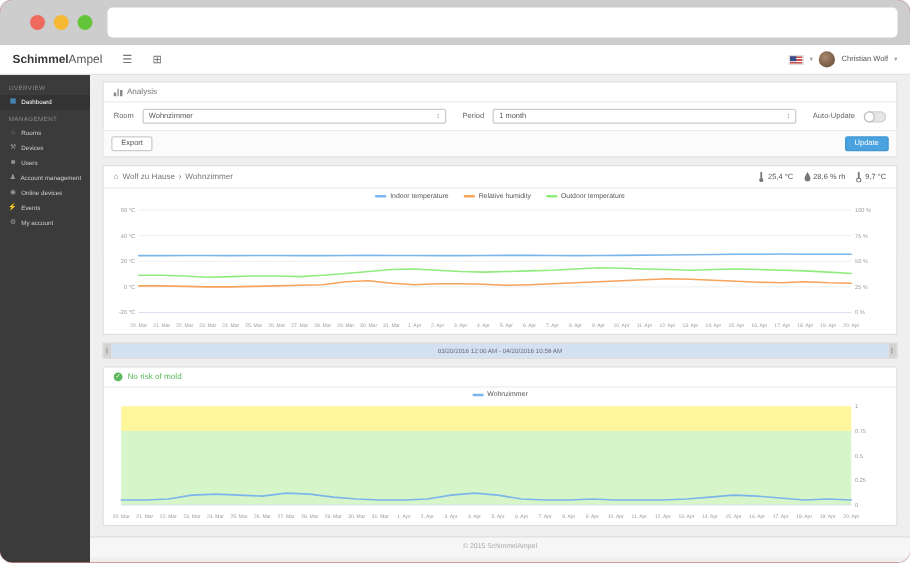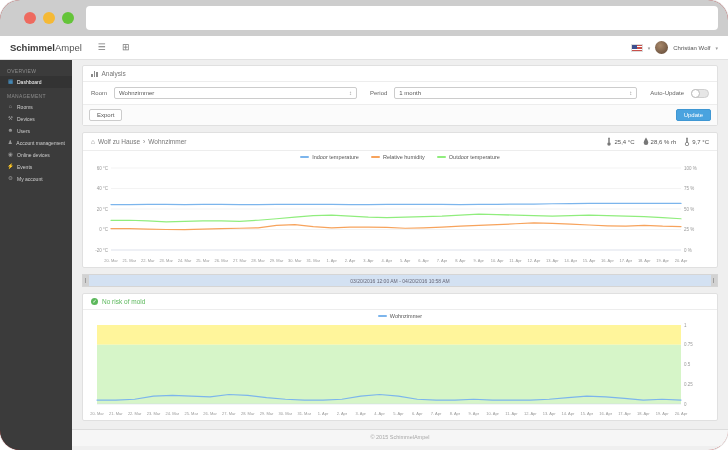--- a/index.html
+++ b/index.html
@@ -1,17 +1,17 @@
 <!DOCTYPE html>
 <html><head>
 <meta charset="utf-8">
 <style>
 *{margin:0;padding:0;box-sizing:border-box}
 html,body{width:728px;height:450px;background:#fff;font-family:"Liberation Sans",sans-serif}
-.window{position:absolute;inset:0;border-radius:20px;overflow:hidden;background:#b91c1c;box-shadow:0 0 0 1px #e3e3e3}
+.window{position:absolute;inset:0;border-radius:10px;overflow:hidden;background:#b91c1c;box-shadow:0 0 0 1px #e3e3e3}
 .chrome{height:36px;background:#cdcdcd;display:flex;align-items:center;padding:0 10px 0 24px}
 .lights{display:flex;gap:7px;margin-right:12px}
 .light{width:12px;height:12px;border-radius:50%}
 .light.red{background:#ee6a5f}.light.yellow{background:#f5b935}.light.green{background:#64c439}
 .urlbar{flex:1;height:24px;background:#fff;border-radius:4px;border:none;outline:none}
 .navbar{height:24px;background:#fff;border-bottom:1px solid #e2e2e2;display:flex;align-items:center;padding:0 10px}
 .brand{font-size:9.5px;color:#555}
 .brand b{font-weight:700;color:#3a3a3a}
 .nav-icon{color:#777;font-size:9px;margin-left:16px;cursor:pointer;line-height:1}
 .nav-right{margin-left:auto;display:flex;align-items:center;gap:5px}

